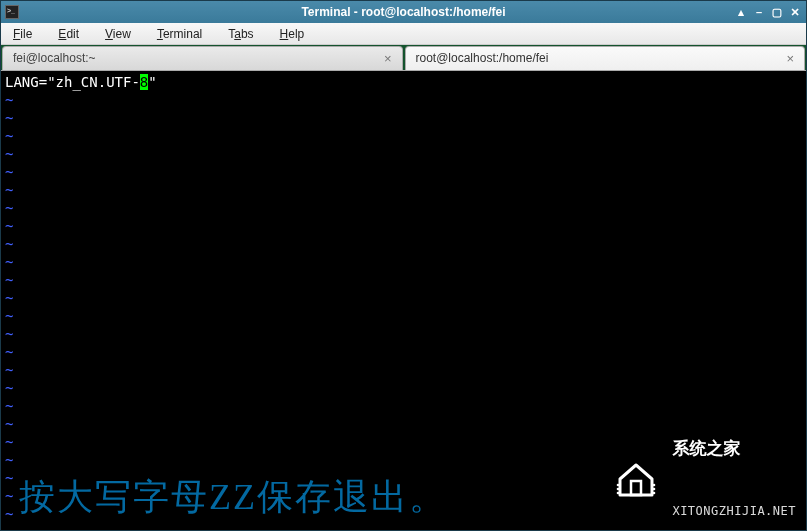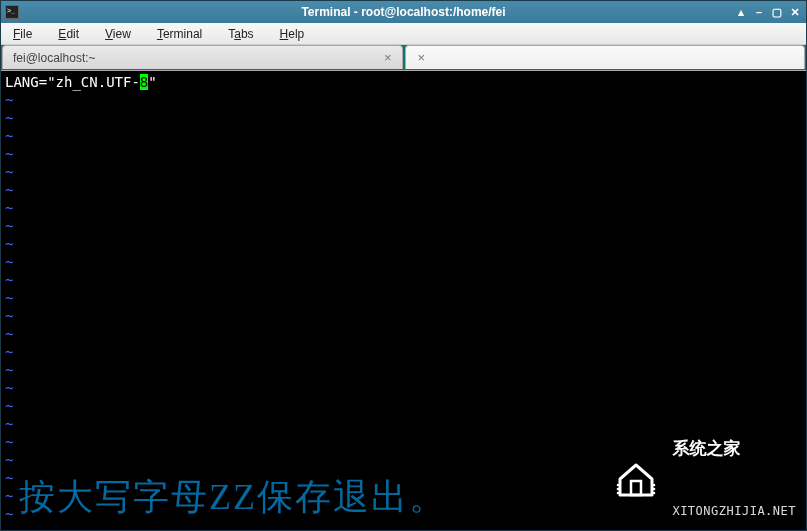--- a/index.html
+++ b/index.html
@@ -22,21 +22,21 @@
     font-size: 11px; color: #fff; cursor: pointer; line-height: 1;
   }
   .menubar {
     height: 22px; background: linear-gradient(to bottom, #f8f8f8, #e8e8e8);
     display: flex; align-items: center; padding: 0 4px; font-size: 12px;
     color: #222; border-bottom: 1px solid #ccc; gap: 10px;
   }
   .menu-item { padding: 2px 8px; cursor: pointer; }
   .menu-item .u { text-decoration: underline; }
   .tabbar {
-    height: 26px; background: #0f766e; display: flex; align-items: flex-start;
+    height: 26px; background: #14532d; display: flex; align-items: center;
     border-bottom: 1px solid #aaa; font-size: 12px;
   }
   .tab {
     flex: 1; height: 24px; display: flex; align-items: center; justify-content: space-between;
     padding: 0 8px 0 10px; border: 1px solid #aaa; border-bottom: none;
     border-radius: 4px 4px 0 0; margin: 0 1px; cursor: pointer;
     background: linear-gradient(to bottom, #fafafa, #efefef);
     color: #333;
   }
   .tab.inactive { background: linear-gradient(to bottom, #eaeaea, #d8d8d8); color: #444; }
@@ -91,20 +91,21 @@
     <div class="menu-item">T<span class="u">a</span>bs</div>
     <div class="menu-item"><span class="u">H</span>elp</div>
   </div>
 
   <div class="tabbar">
     <div class="tab inactive">
       <span>fei@localhost:~</span>
       <span class="tab-close">×</span>
     </div>
     <div class="tab">
+      <span>root@localhost:/home/fei</span>
       <span class="tab-close">×</span>
     </div>
   </div>
 
   <div class="terminal">
     <div class="term-line"><span>LANG="zh_CN.UTF-</span><span class="cursor-highlight">8</span><span>"</span></div>
     <div id="tildes">
         <div class="term-line tilde-col">~</div>
         <div class="term-line tilde-col">~</div>
         <div class="term-line tilde-col">~</div>

